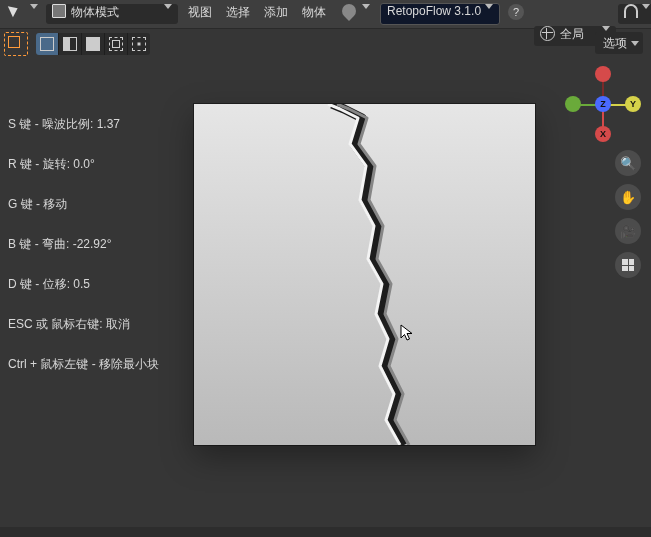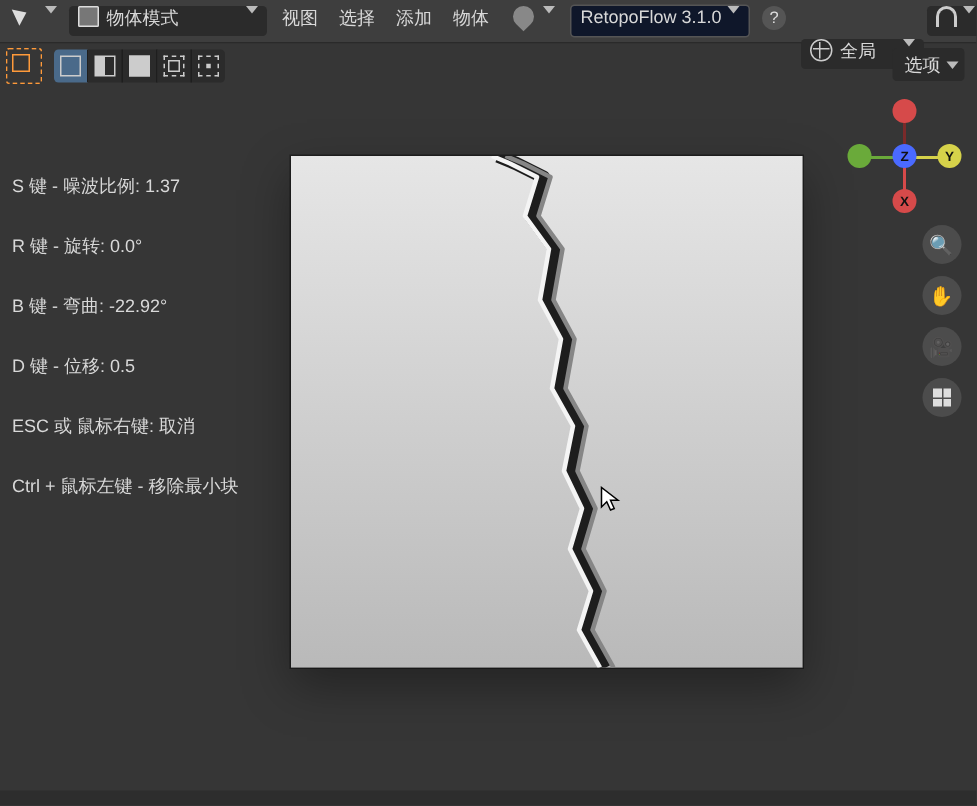--- a/index.html
+++ b/index.html
@@ -219,20 +219,21 @@
 </div>
 
 <div class="options-pill">
   <span>选项</span>
   <span class="caret"></span>
 </div>
 
 <div class="hints">
   <div class="hint-row">S 键 - 噪波比例:  1.37</div>
   <div class="hint-row">R 键 - 旋转:  0.0°</div>
+  <div class="hint-row">G 键 - 移动</div>
   <div class="hint-row">B 键 - 弯曲:  -22.92°</div>
   <div class="hint-row">D 键 - 位移:  0.5</div>
   <div class="hint-row">ESC 或 鼠标右键: 取消</div>
   <div class="hint-row">Ctrl + 鼠标左键 - 移除最小块</div>
 </div>
 
 <div class="viewport">
   <svg class="crack-svg" viewBox="0 0 341 341">
     <path d="M138 0 L150 5 L168 14 L160 40 L176 62 L170 96
              L184 122 L178 155 L192 180 L186 210 L198 235

